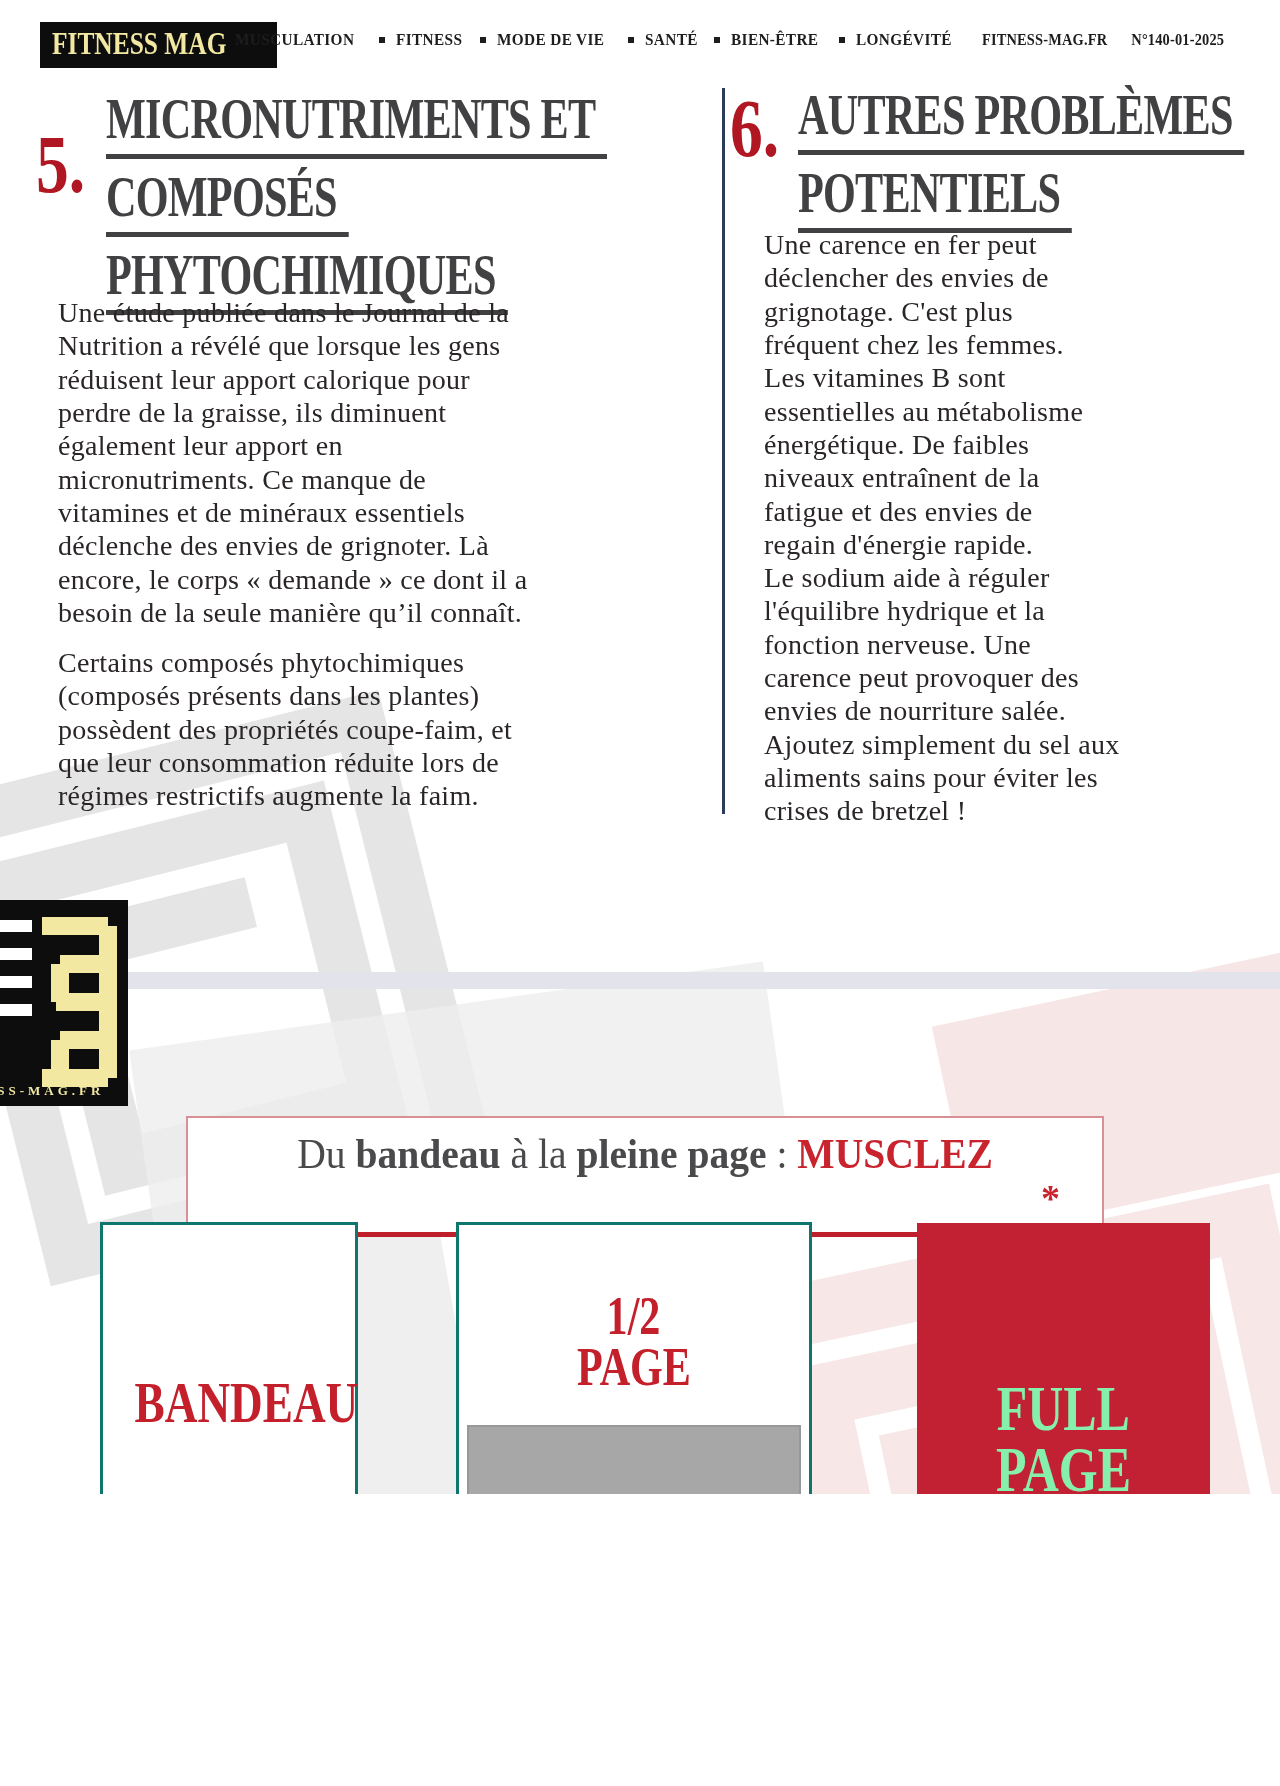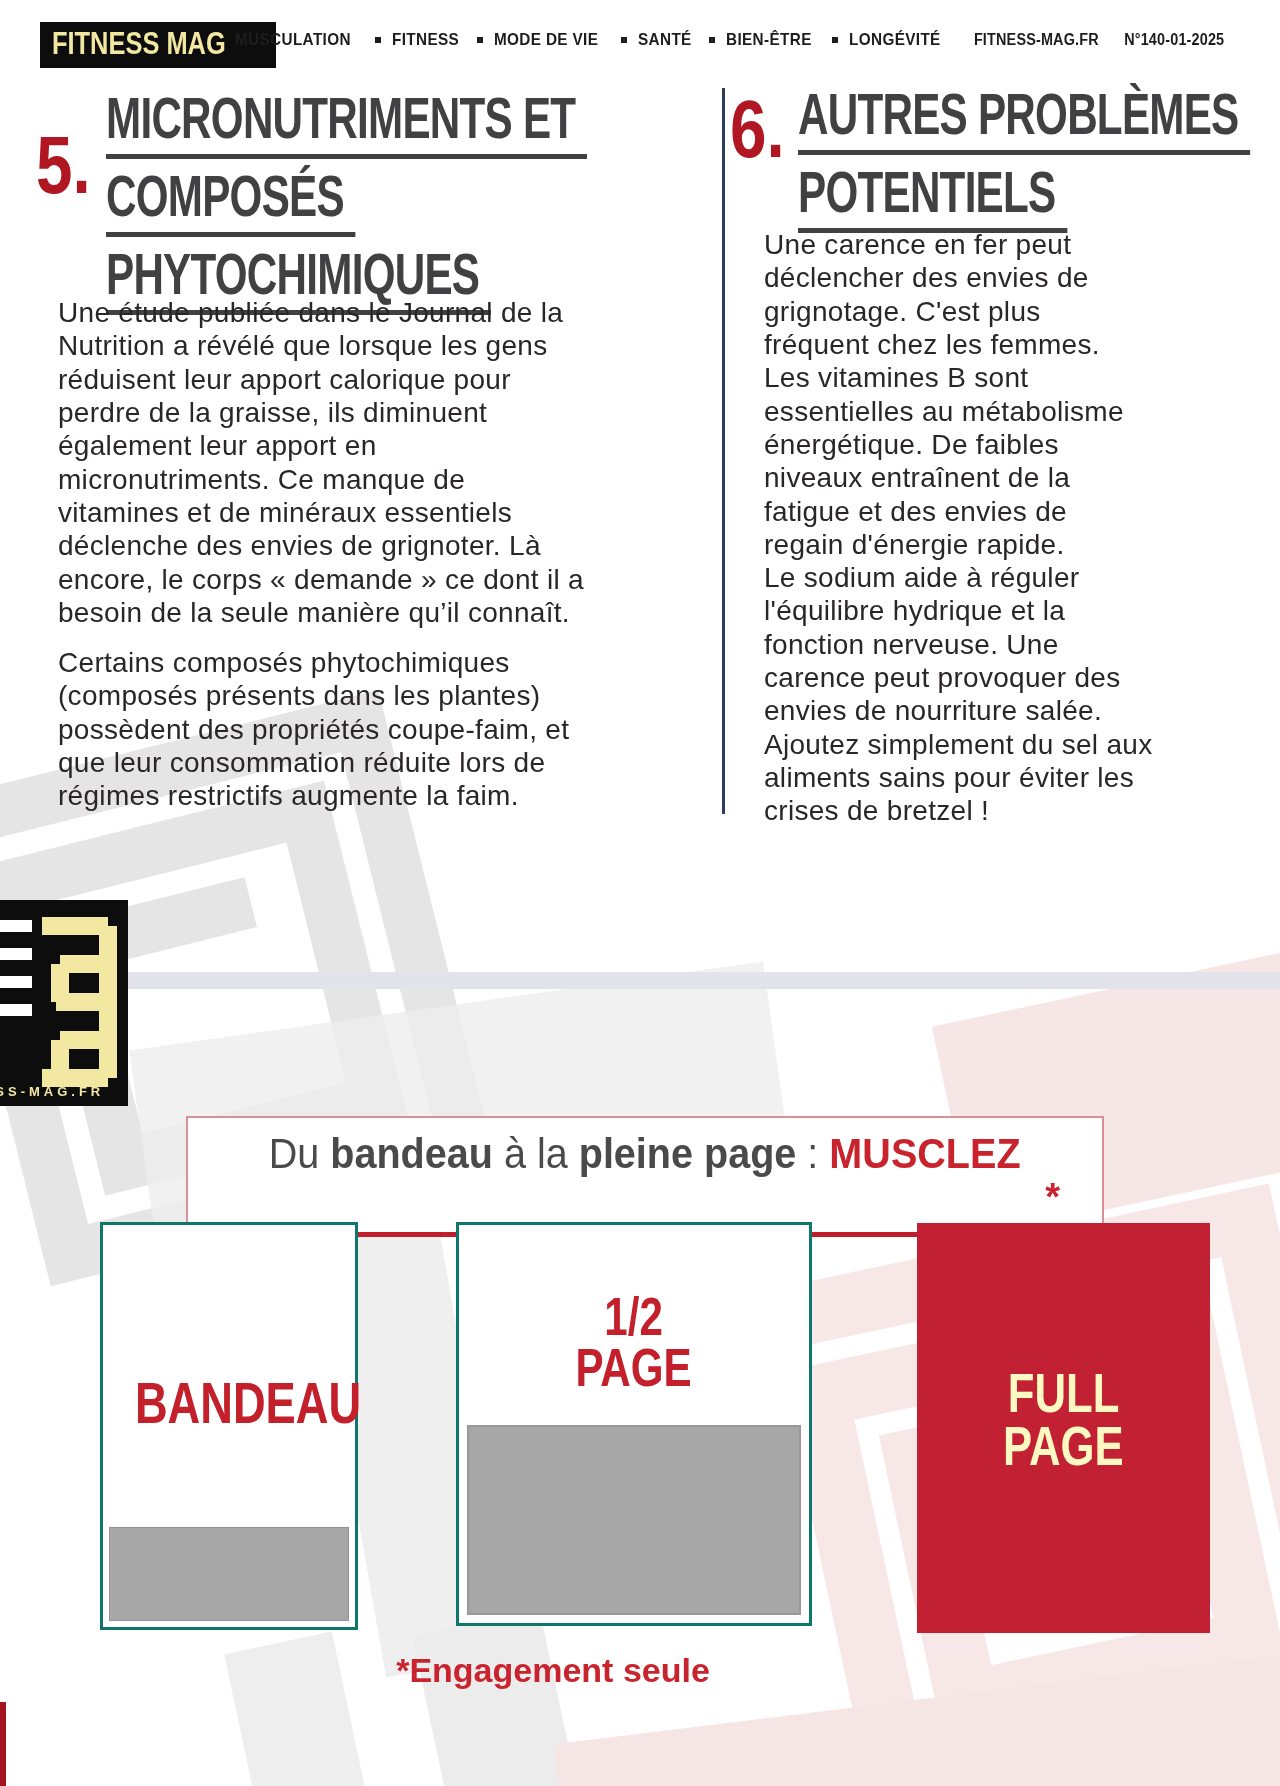--- a/index.html
+++ b/index.html
@@ -1,17 +1,17 @@
 <!DOCTYPE html>
 <html><head>
 <meta charset="utf-8">
 <style>
   html,body{margin:0;padding:0;background:#ffffff;}
-  #page{position:relative;width:1280px;height:1786px;background:#ffffff;overflow:hidden;
-        font-family:Liberation Sans, sans-serif;color:#231f20;}
+  #page{position:relative;width:1280px;height:1494px;background:#ffffff;overflow:hidden;
+        font-family:Liberation Serif, serif;color:#231f20;}
 
   
   .decor{position:absolute;z-index:1;}
   .band{position:absolute;z-index:1;}
 
   
   #header{position:absolute;left:0;top:0;width:1280px;height:70px;z-index:6;}
   .logo-box{position:absolute;left:40px;top:22px;background:#0d0d0d;padding:4px 12px 6px 12px;}
   .logo-box span{display:inline-block;color:#f2e8a2;font-weight:bold;font-size:31px;
                  letter-spacing:0px;transform:scaleX(.82);transform-origin:0 50%;white-space:nowrap;}
@@ -54,21 +54,21 @@
   #banner .asterisk{position:absolute;right:42px;top:58px;color:#c9232e;font-weight:bold;font-size:38px;}
 
   .ad-box{position:absolute;top:1222px;background:#ffffff;border:3px solid #0f766e;z-index:4;}
   #box-bandeau{left:100px;width:252px;height:402px;}
   #box-half{left:456px;width:350px;height:398px;}
   #box-full{left:917px;top:1223px;width:293px;height:410px;background:#c22134;border:none;z-index:4;position:absolute;}
   .ad-label{position:absolute;width:100%;text-align:center;color:#c3202c;font-weight:bold;line-height:.95;}
   .cond{display:inline-block;transform:scaleX(.78);transform-origin:50% 50%;white-space:nowrap;}
   #box-bandeau .ad-label{top:150px;font-size:58px;}
   #box-half .ad-label{top:66px;font-size:54px;}
-  #box-full .ad-label{top:143px;font-size:56px;color:#fef9c3;}
+  #box-full .ad-label{top:156px;font-size:64px;color:#86efac;}
   .gray-strip{position:absolute;left:6px;right:6px;bottom:6px;height:92px;background:#a7a7a7;border:1px solid #949494;}
   .gray-half{position:absolute;left:8px;right:8px;bottom:8px;top:200px;background:#a7a7a7;border:2px solid #989898;}
 
   #footnote{position:absolute;left:353px;top:1652px;width:400px;text-align:center;z-index:5;}
   #footnote .fn1{color:#c9232e;font-weight:bold;font-size:34px;line-height:1.1;}
   #footnote .fn2{font-size:33px;line-height:1.2;display:inline-block;transform:scaleX(.88);transform-origin:50% 50%;white-space:nowrap;}
   #footnote .fn-tarif{color:#77787b;font-weight:normal;}
   #footnote .fn-promo{color:#3f4043;font-weight:bold;margin-left:8px;}
 
   #red-strip{position:absolute;left:0;top:1702px;width:6px;height:84px;background:#a41420;z-index:6;}

